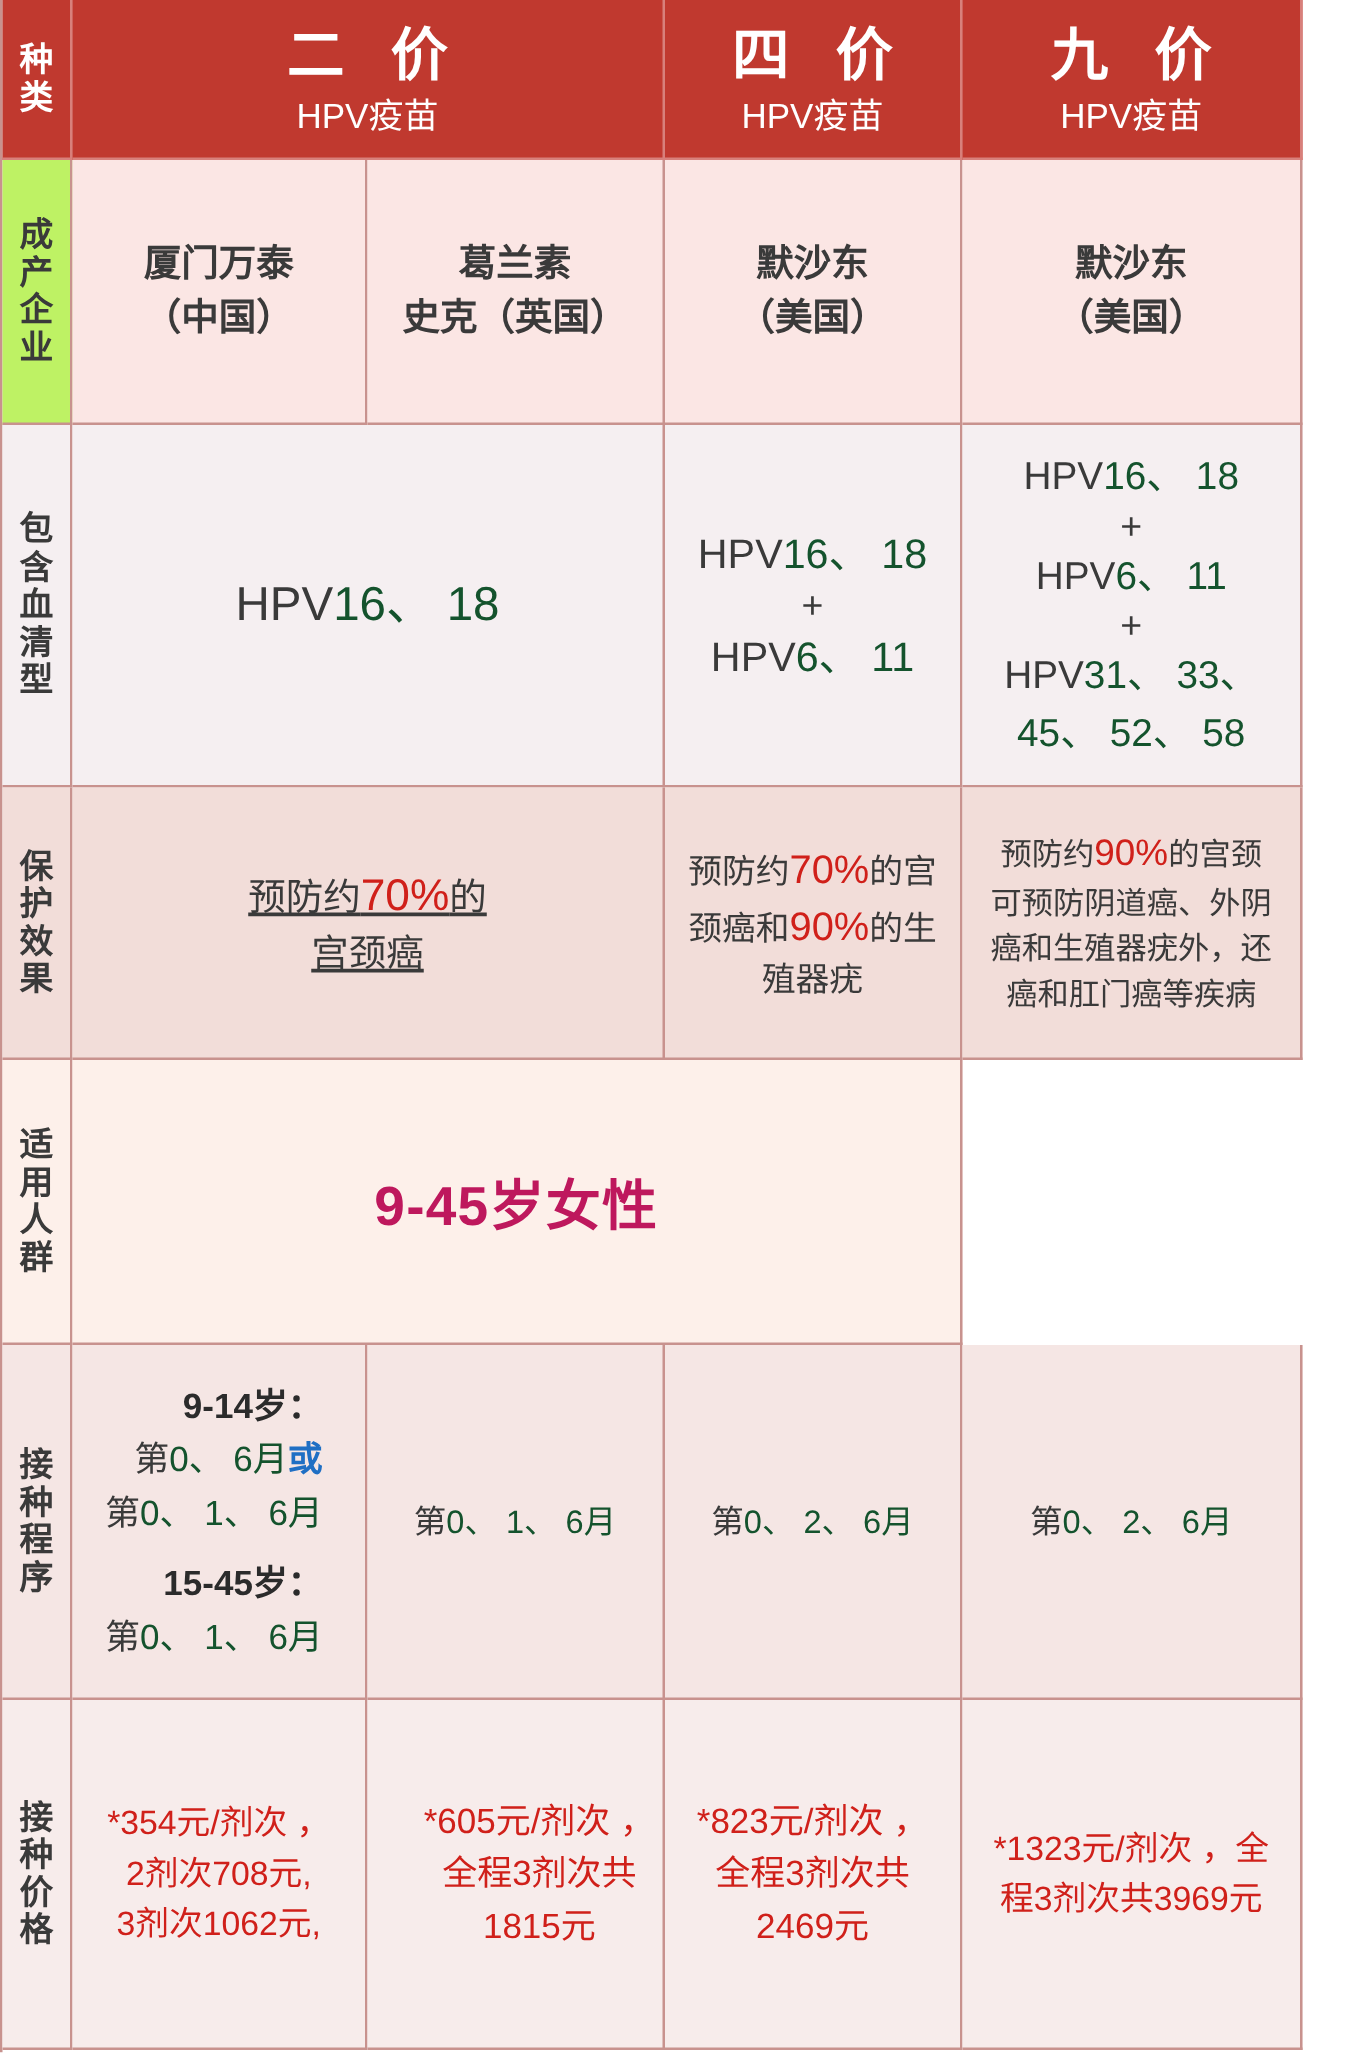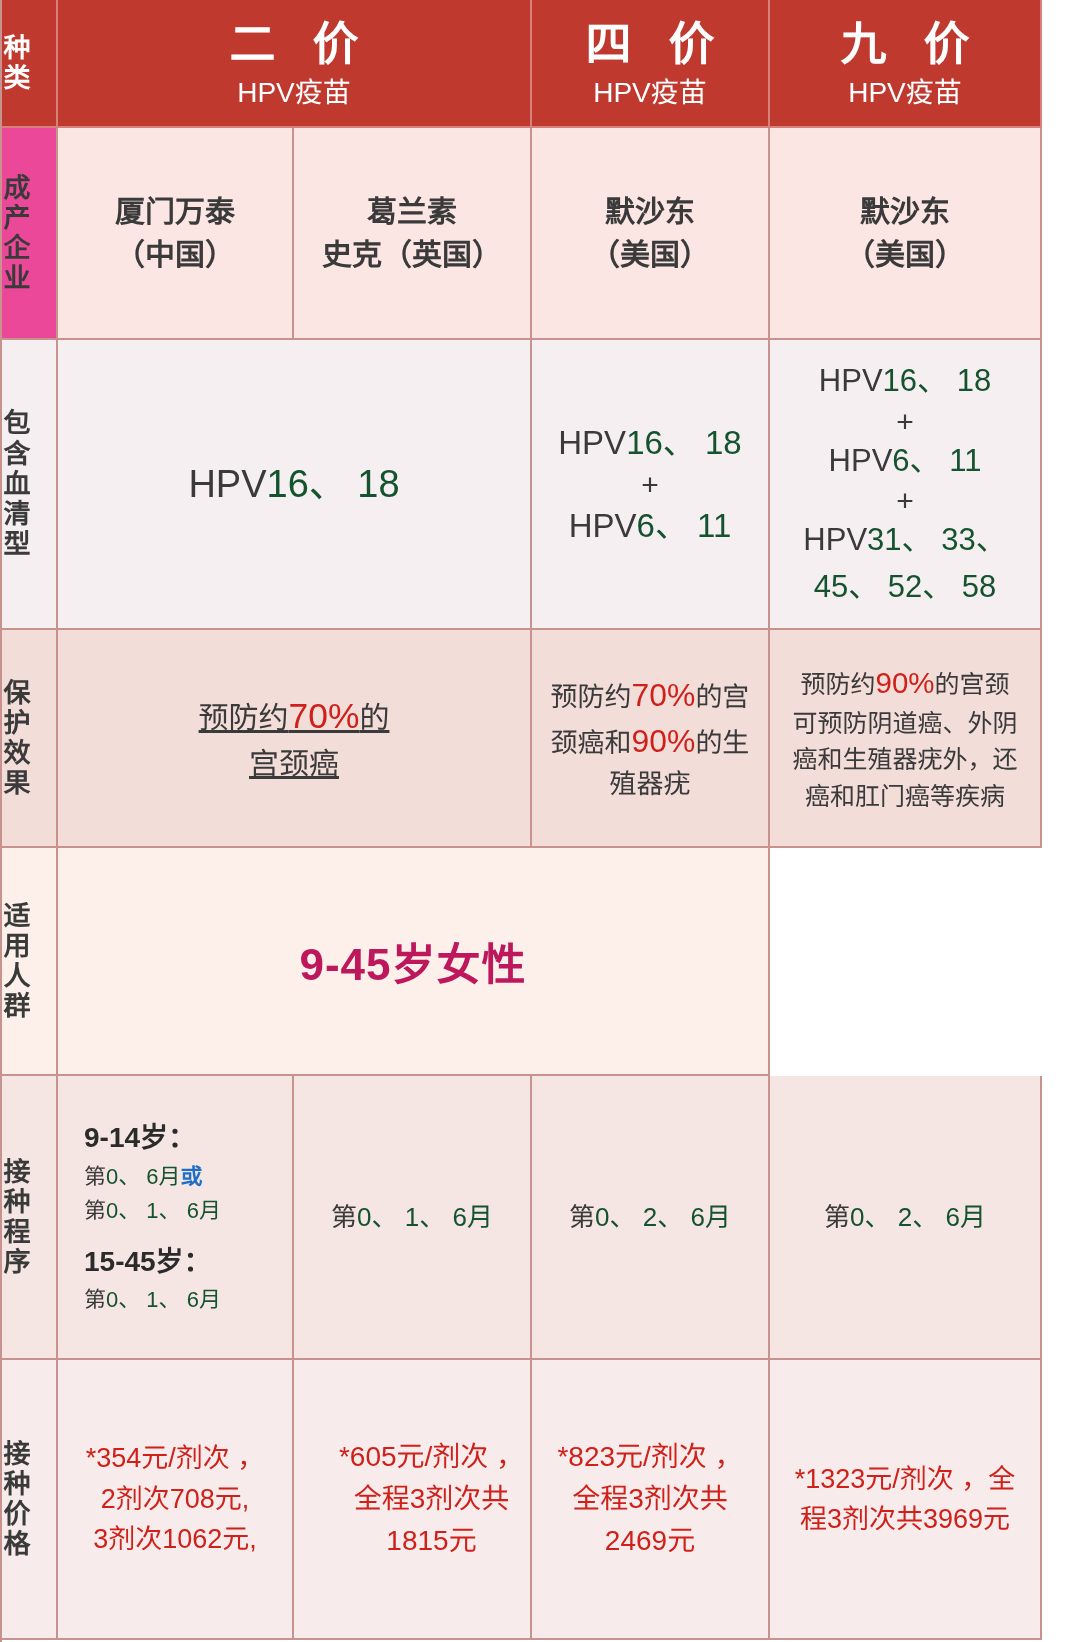--- a/index.html
+++ b/index.html
@@ -38,36 +38,36 @@
 
   
   .lab {
     width: 56px;
     min-width: 56px;
     box-sizing: border-box;
     border-right: 2px solid #c8928e;
     border-bottom: 2px solid #c8928e;
     display: flex;
     align-items: center;
-    justify-content: flex-start;
+    justify-content: center;
     font-weight: bold;
     color: #3a3a3a;
     font-size: 27px;
     line-height: 1.12;
     text-align: center;
     letter-spacing: 0px;
   }
   .lab span { display: block; width: 30px; }
   .lab-head {
     background: #c0392f;
     color: #ffffff;
     border-right-color: #d8807b;
     border-bottom-color: #d8807b;
   }
-  .lab-maker  { background: #ec4899; }
+  .lab-maker  { background: #bef264; }
   .lab-types  { background: #f5eff1; }
   .lab-effect { background: #f2ddd9; }
   .lab-target { background: #fdf0ea; }
   .lab-sched  { background: #f5e6e4; }
   .lab-price  { background: #f7eceb; }
 
   
   .cell {
     box-sizing: border-box;
     border-right: 2px solid #c8928e;
@@ -126,24 +126,24 @@
   .pc { color: #d0201a; font-size: 1.18em; }
 
   
   .tgt-cell { background: #fdf0ea; }
   .tgt-main { font-size: 44px; font-weight: bold; color: #be185d; letter-spacing: 1px; }
   .tgt-side { font-size: 28px; color: #3a3a3a; }
   .tgt-side .num { color: #d0201a; font-size: 32px; }
 
   
   .sch-cell { background: #f5e6e4; font-size: 26px; line-height: 1.55; }
-  .sch-left { align-items: flex-start; padding-left: 26px; text-align: left; }
+  .sch-left { align-items: flex-start; padding-left: 26px; text-align: right; }
   .sch-left .grp { margin: 6px 0; }
   .sch-left .age { font-weight: bold; font-size: 28px; color: #2b2b2b; }
-  .sch-left .ln  { font-size: 22px; }
+  .sch-left .ln  { font-size: 28px; }
   .blue { color: #1f6fc4; font-weight: bold; }
 
   
   .pr-cell { background: #f7eceb; color: #d0201a; line-height: 1.5; }
   .pr-1 { font-size: 27px; }
   .pr-2 { font-size: 28px; padding-left: 47px; }
   .pr-3 { font-size: 28px; }
   .pr-4 { font-size: 27px; }
   .nowrap { white-space: nowrap; }
 </style>

